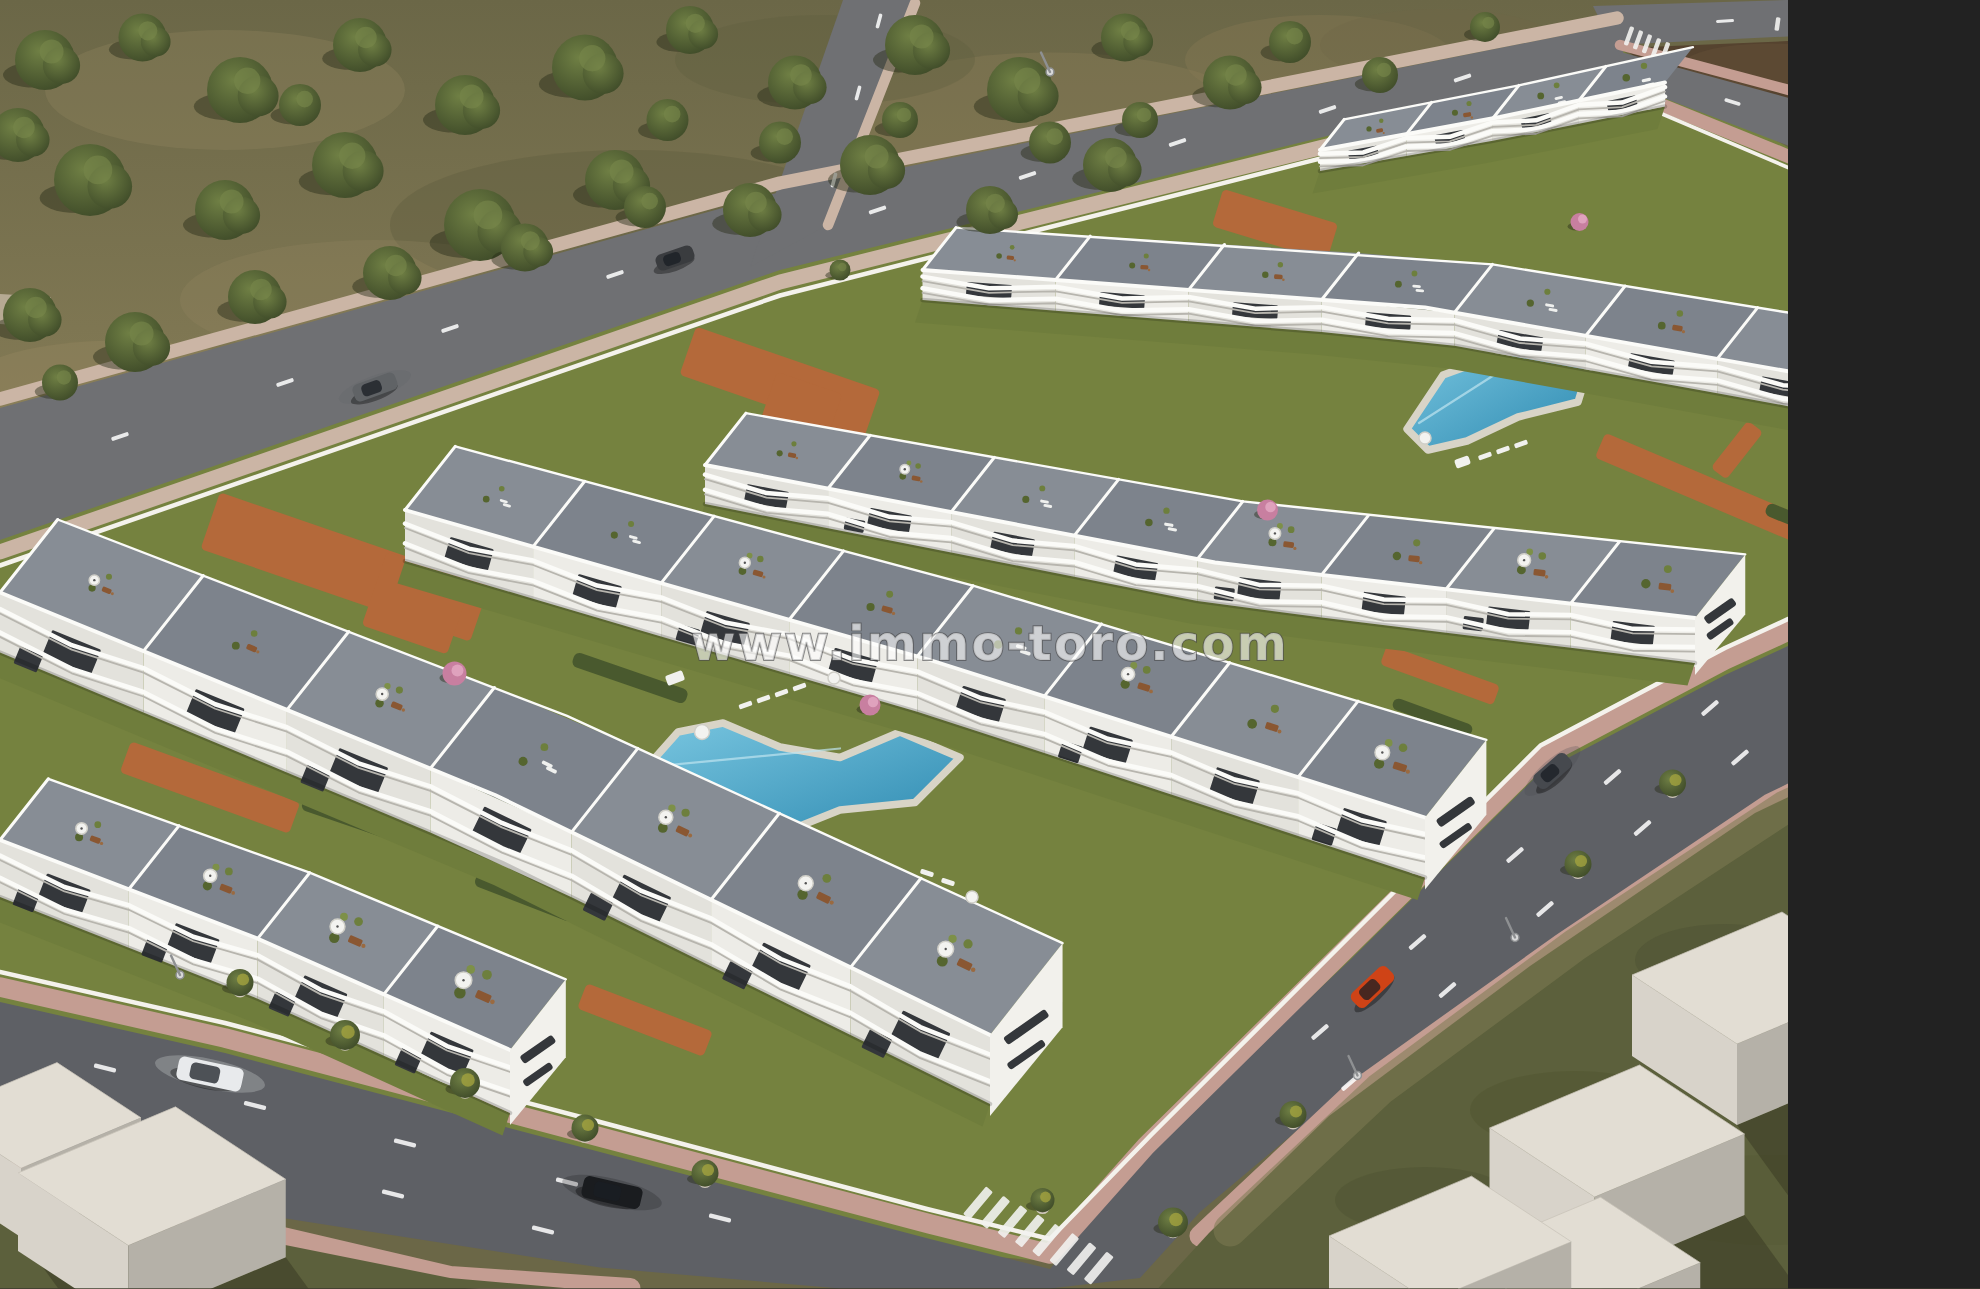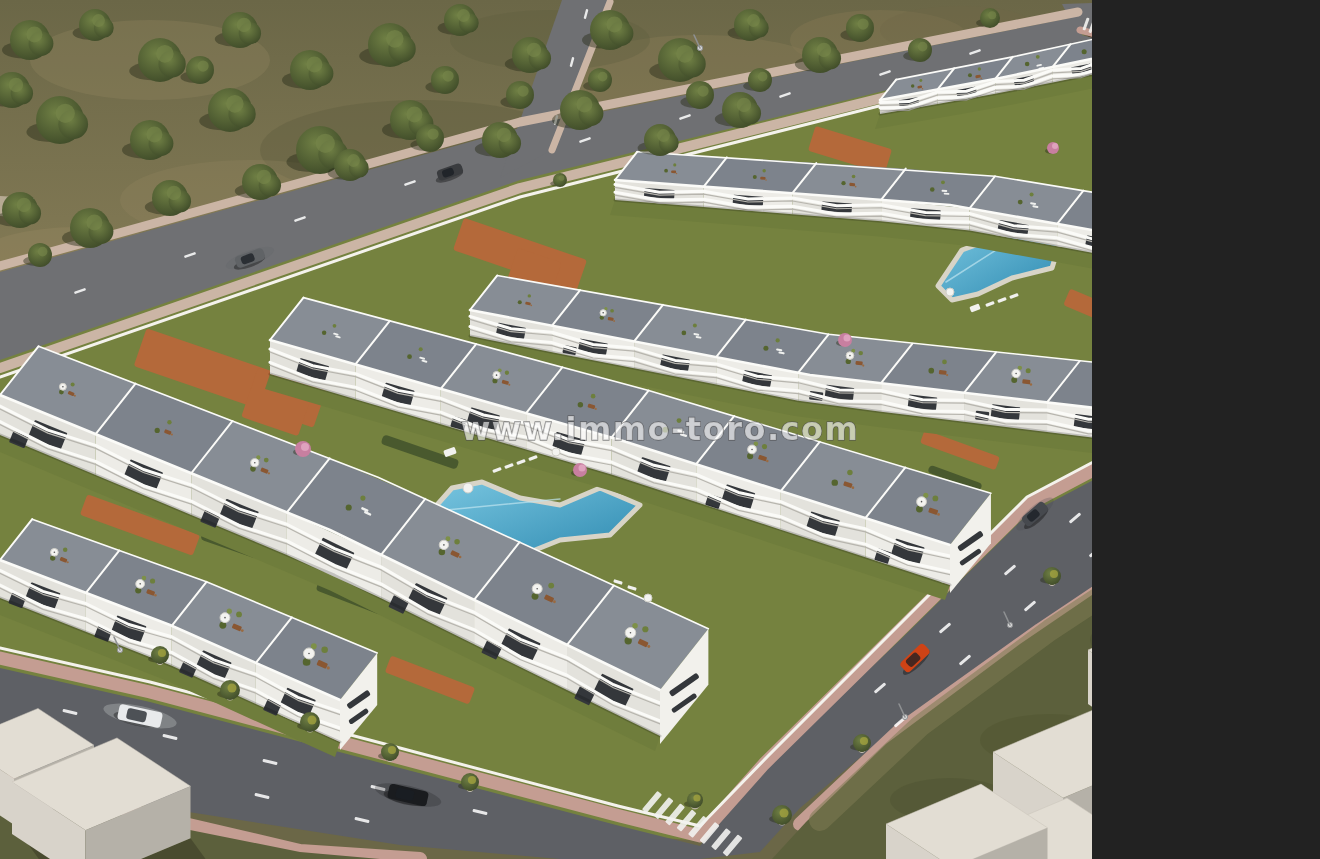--- a/index.html
+++ b/index.html
@@ -1,16 +1,16 @@
 <!DOCTYPE html>
 <html><head>
 <meta charset="utf-8">
 <style>
   html,body{margin:0;padding:0;background:#222;}
-  .stage{position:relative;width:1092px;height:859px;overflow:hidden;background:#6b6747;
+  .stage{position:relative;width:1192px;height:859px;overflow:hidden;background:#6b6747;
          font-family:"DejaVu Sans","Liberation Sans",sans-serif;}
   svg{display:block;width:1320px;height:859px;}
   .wm{font-family:"DejaVu Sans","Liberation Sans",sans-serif;font-weight:bold;
       paint-order:stroke fill;}
 </style>
 </head>
 <body>
 
 <div class="stage">
   <svg viewBox="0 0 1320 859" aria-label="aerial render">

